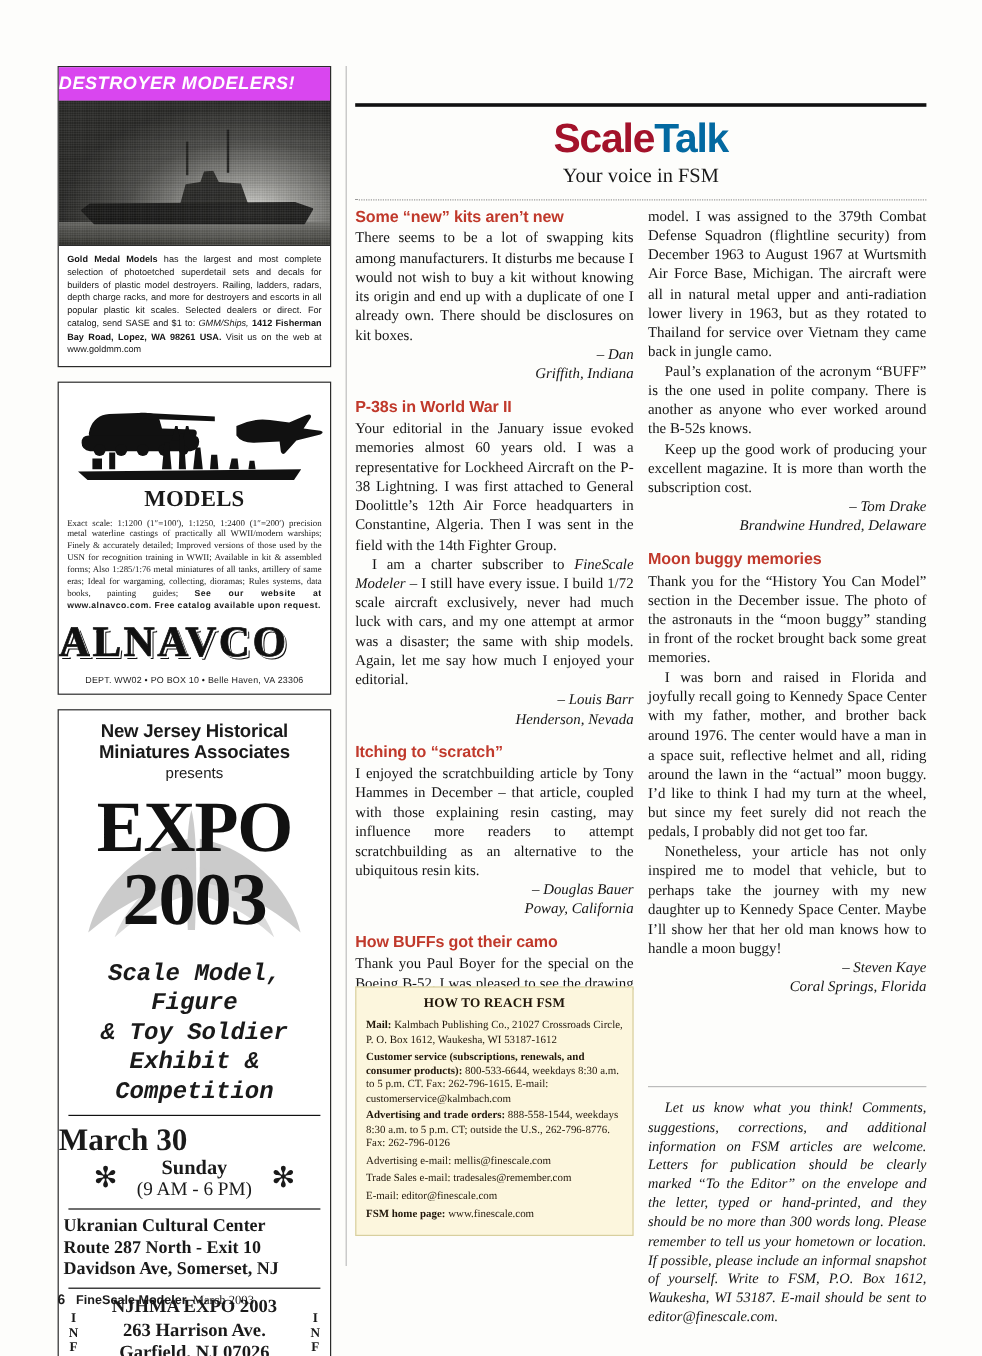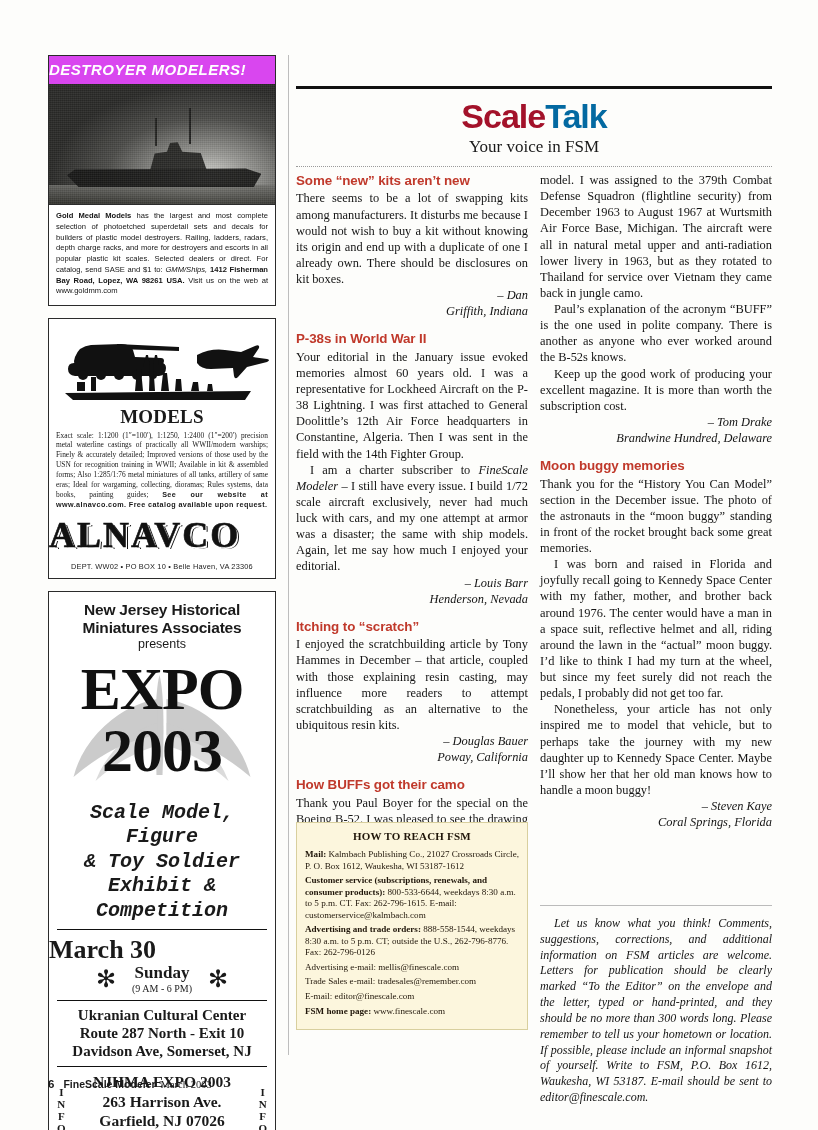--- a/index.html
+++ b/index.html
@@ -147,23 +147,23 @@
   .rule{border-top:1.6px solid #111;margin:6px 8px;}
   .expo-date{
     text-align:left;font-family:"Liberation Serif",serif;
     font-weight:bold;font-size:26px;line-height:1.05;
   }
   .expo-sun-row{
     display:flex;align-items:center;justify-content:center;gap:16px;
   }
   .expo-star{font-size:24px;line-height:1;}
   .expo-sun{text-align:center;font-family:"Liberation Serif",serif;font-weight:bold;font-size:17px;line-height:1.15;}
-  .expo-hours{font-family:"Liberation Serif",serif;font-size:10px;font-weight:normal;}
+  .expo-hours{font-family:"Liberation Serif",serif;font-size:16px;font-weight:normal;}
   .expo-venue{
-    text-align:center;font-family:"Liberation Serif",serif;
+    text-align:left;font-family:"Liberation Serif",serif;
     font-weight:bold;font-size:15px;line-height:1.18;padding:0 4px;
   }
   .info-box{
     display:flex;align-items:center;justify-content:center;gap:6px;
     border-top:1.6px solid #111;margin:6px 8px 0;padding-top:5px;
   }
   .info-vert{
     font-family:"Liberation Serif",serif;font-weight:bold;font-size:11px;
     line-height:1.08;text-align:center;
   }

